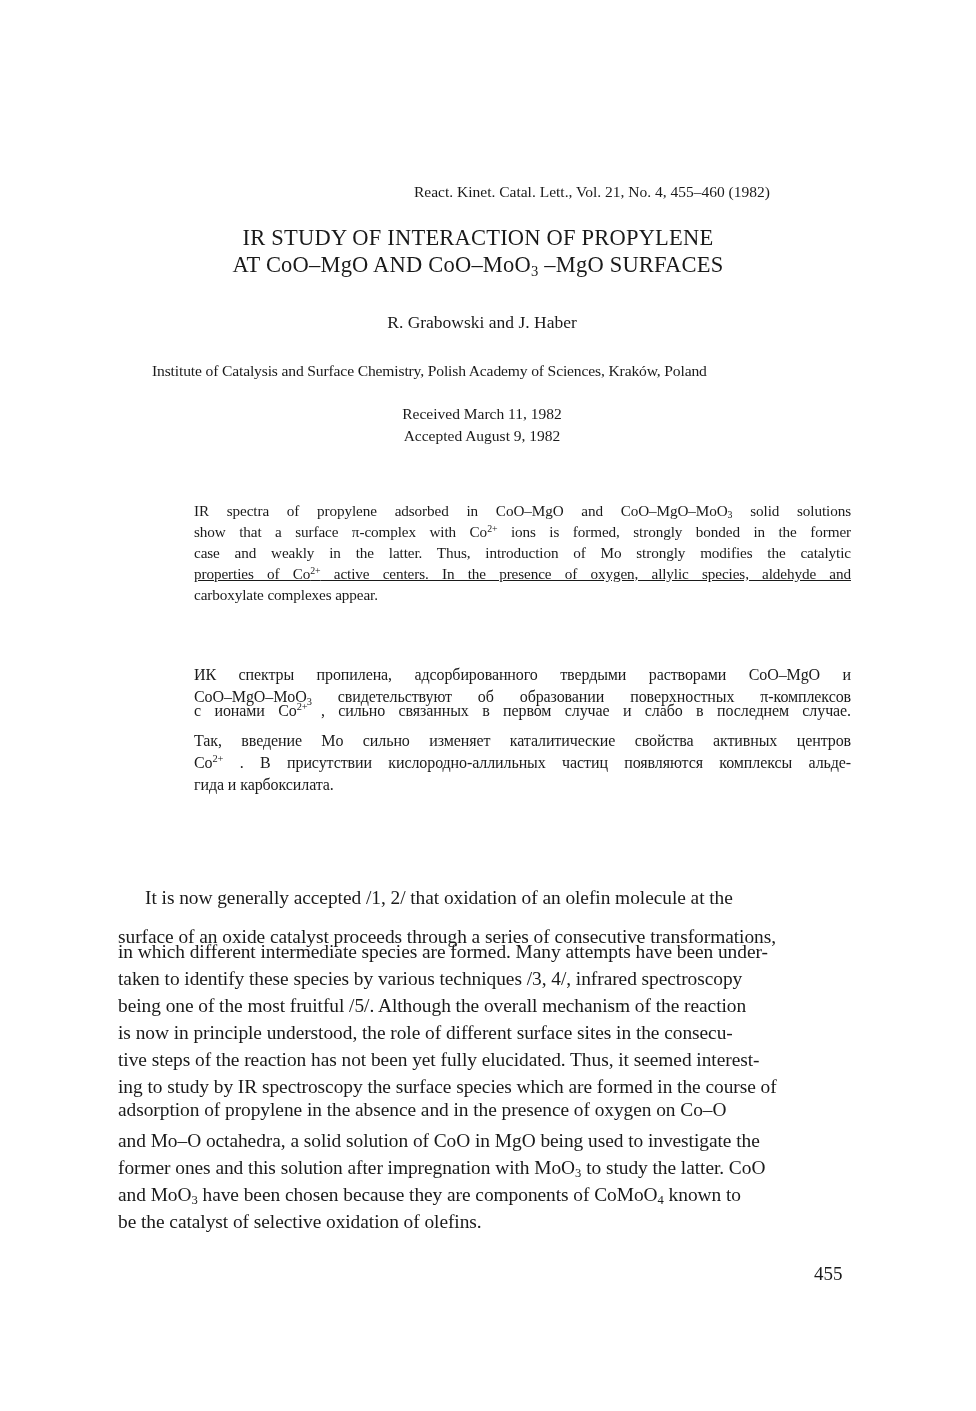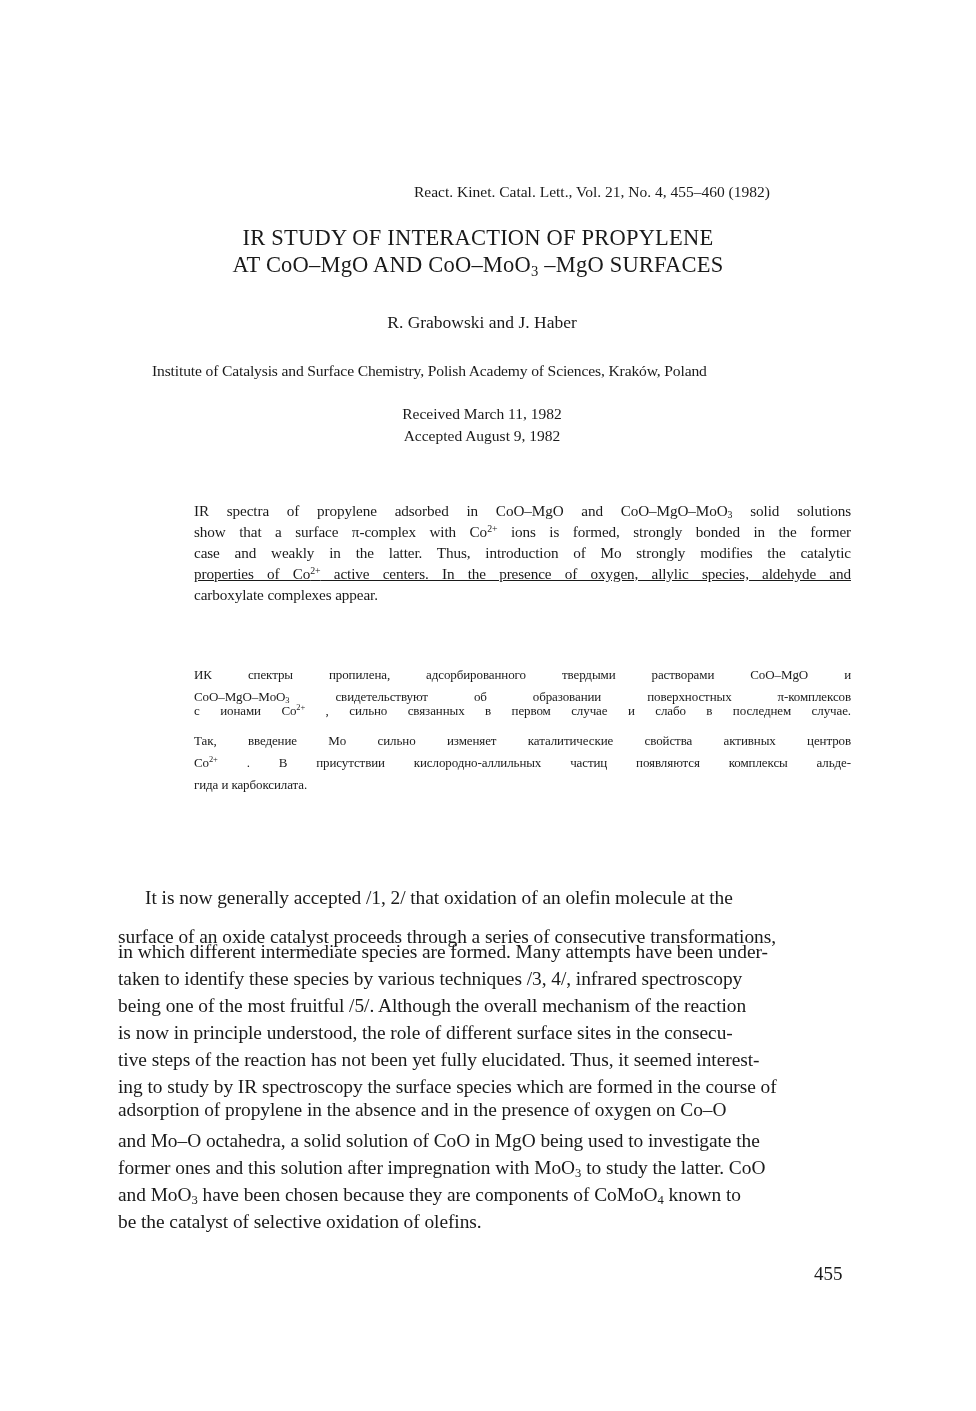--- a/index.html
+++ b/index.html
@@ -10,21 +10,21 @@
     .abs { position: absolute; white-space: nowrap; }
     .journal { left: 414px; top: 171px; font-size: 15.5px; margin-top: 12px; }
     .title { left: 0; width: 976px; text-align: center; font-size: 22.5px; line-height: 27px; letter-spacing: 0.2px; }
     .title1 { top: 224px; left: -10px; }
     .title2 { top: 251px; left: -10px; }
     .authors { left: 0; width: 976px; text-align: center; top: 312px; font-size: 17.5px; left: -6px; }
     .inst { left: 152px; top: 362px; font-size: 15.6px; letter-spacing: -0.15px; }
     .dates { left: 0; width: 976px; text-align: center; font-size: 15.5px; line-height: 22px; left: -6px; }
     .d1 { top: 403px; } .d2 { top: 425px; }
     .abs-line { left: 194px; font-size: 15.2px; line-height: 20.5px; letter-spacing: -0.1px; }
-    .ru-line { left: 194px; font-size: 13px; line-height: 21.5px; letter-spacing: -0.1px; }
+    .ru-line { left: 194px; font-size: 16px; line-height: 21.5px; letter-spacing: -0.1px; }
     .body-line { left: 118px; font-size: 19.4px; line-height: 27px; letter-spacing: -0.05px; }
     .page-no { left: 814px; top: 1263px; font-size: 19px; text-align: right; }
     sub, sup { font-size: 65%; line-height: 0; }
     sub { vertical-align: -0.25em; }
     sup { vertical-align: 0.55em; }
     .just { display: inline-block; text-align: justify; text-align-last: justify; }
   </style>
 </head>
 <body>
 

